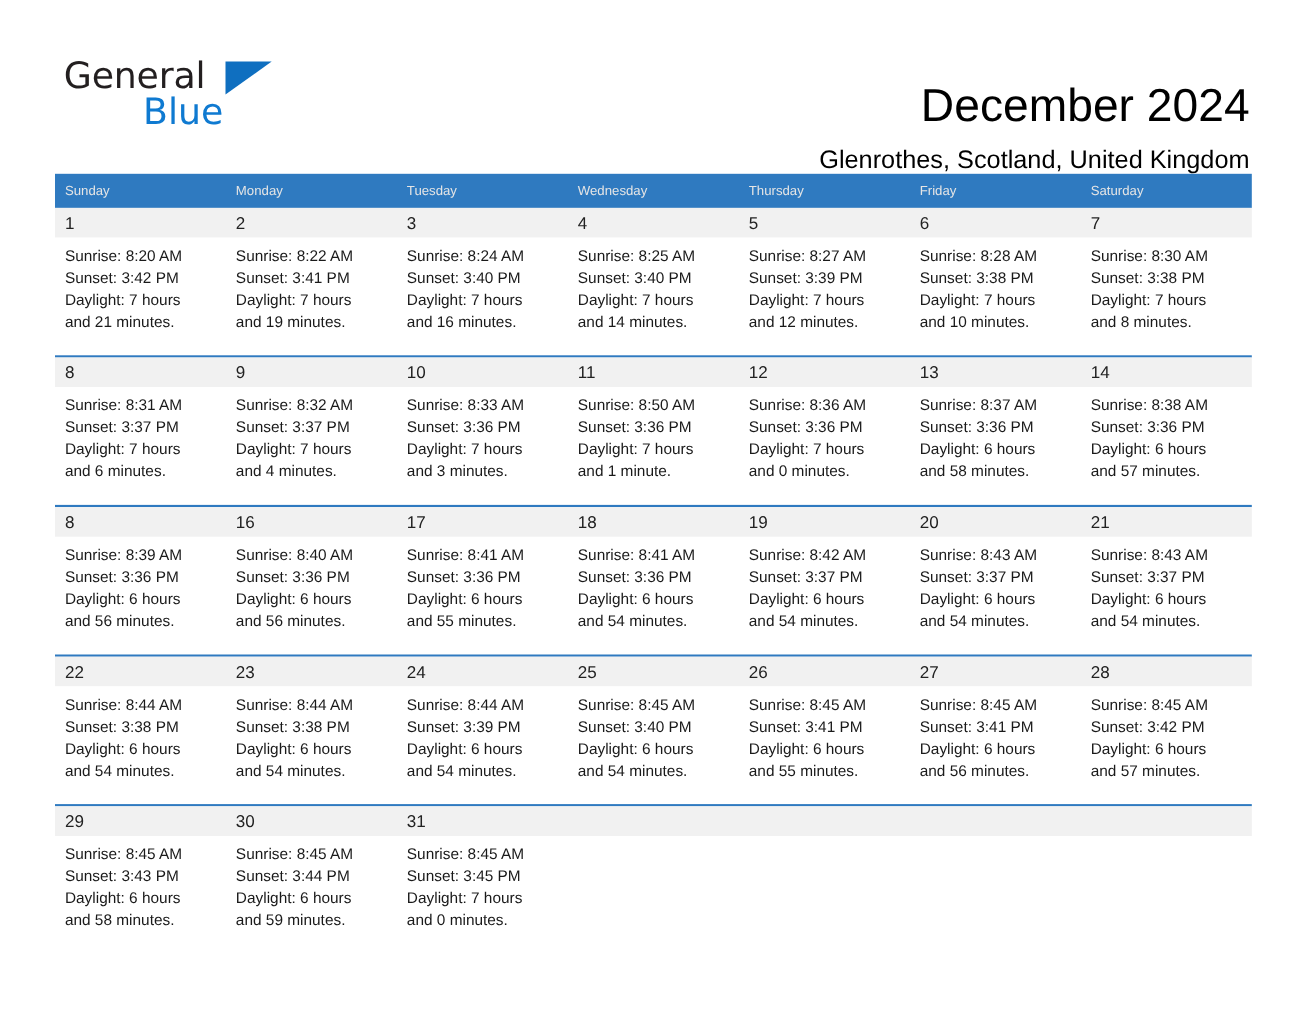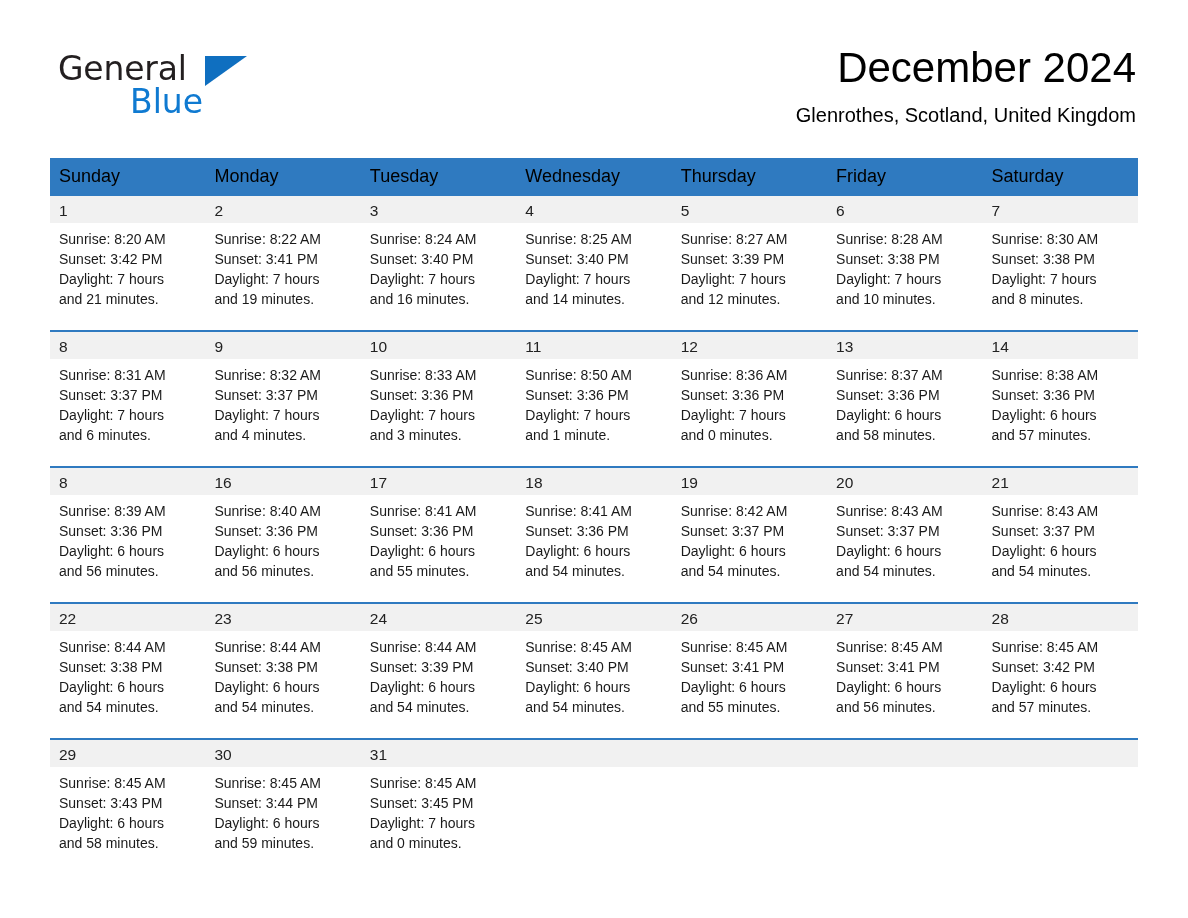--- a/index.html
+++ b/index.html
@@ -71,45 +71,46 @@
     top: 46px;
     text-align: right;
     width: 700px;
   }
   .month-title {
     font-size: 42px;
     font-weight: normal;
     color: #000;
     line-height: 1.05;
     letter-spacing: 0px;
+    margin-top: 28px;
   }
   .location {
     margin-top: 14px;
-    font-size: 20px;
+    font-size: 23px;
     font-weight: normal;
     color: #000;
     text-align: right;
   }
 
   
   .calendar {
     position: absolute;
     left: 50px;
     top: 158px;
     width: 1088px;
   }
   .dow-row {
     display: flex;
     background: #2f7ac0;
   }
   .dow-cell {
     flex: 1 1 0;
     box-sizing: border-box;
-    color: #000000;
-    font-size: 18px;
+    color: #e5e5e5;
+    font-size: 12px;
     padding: 8px 0 9px 9px;
     white-space: nowrap;
   }
 
   .week {
     position: relative;
   }
   .week + .week {
     border-top: 2px solid #2f7ac0;
   }

